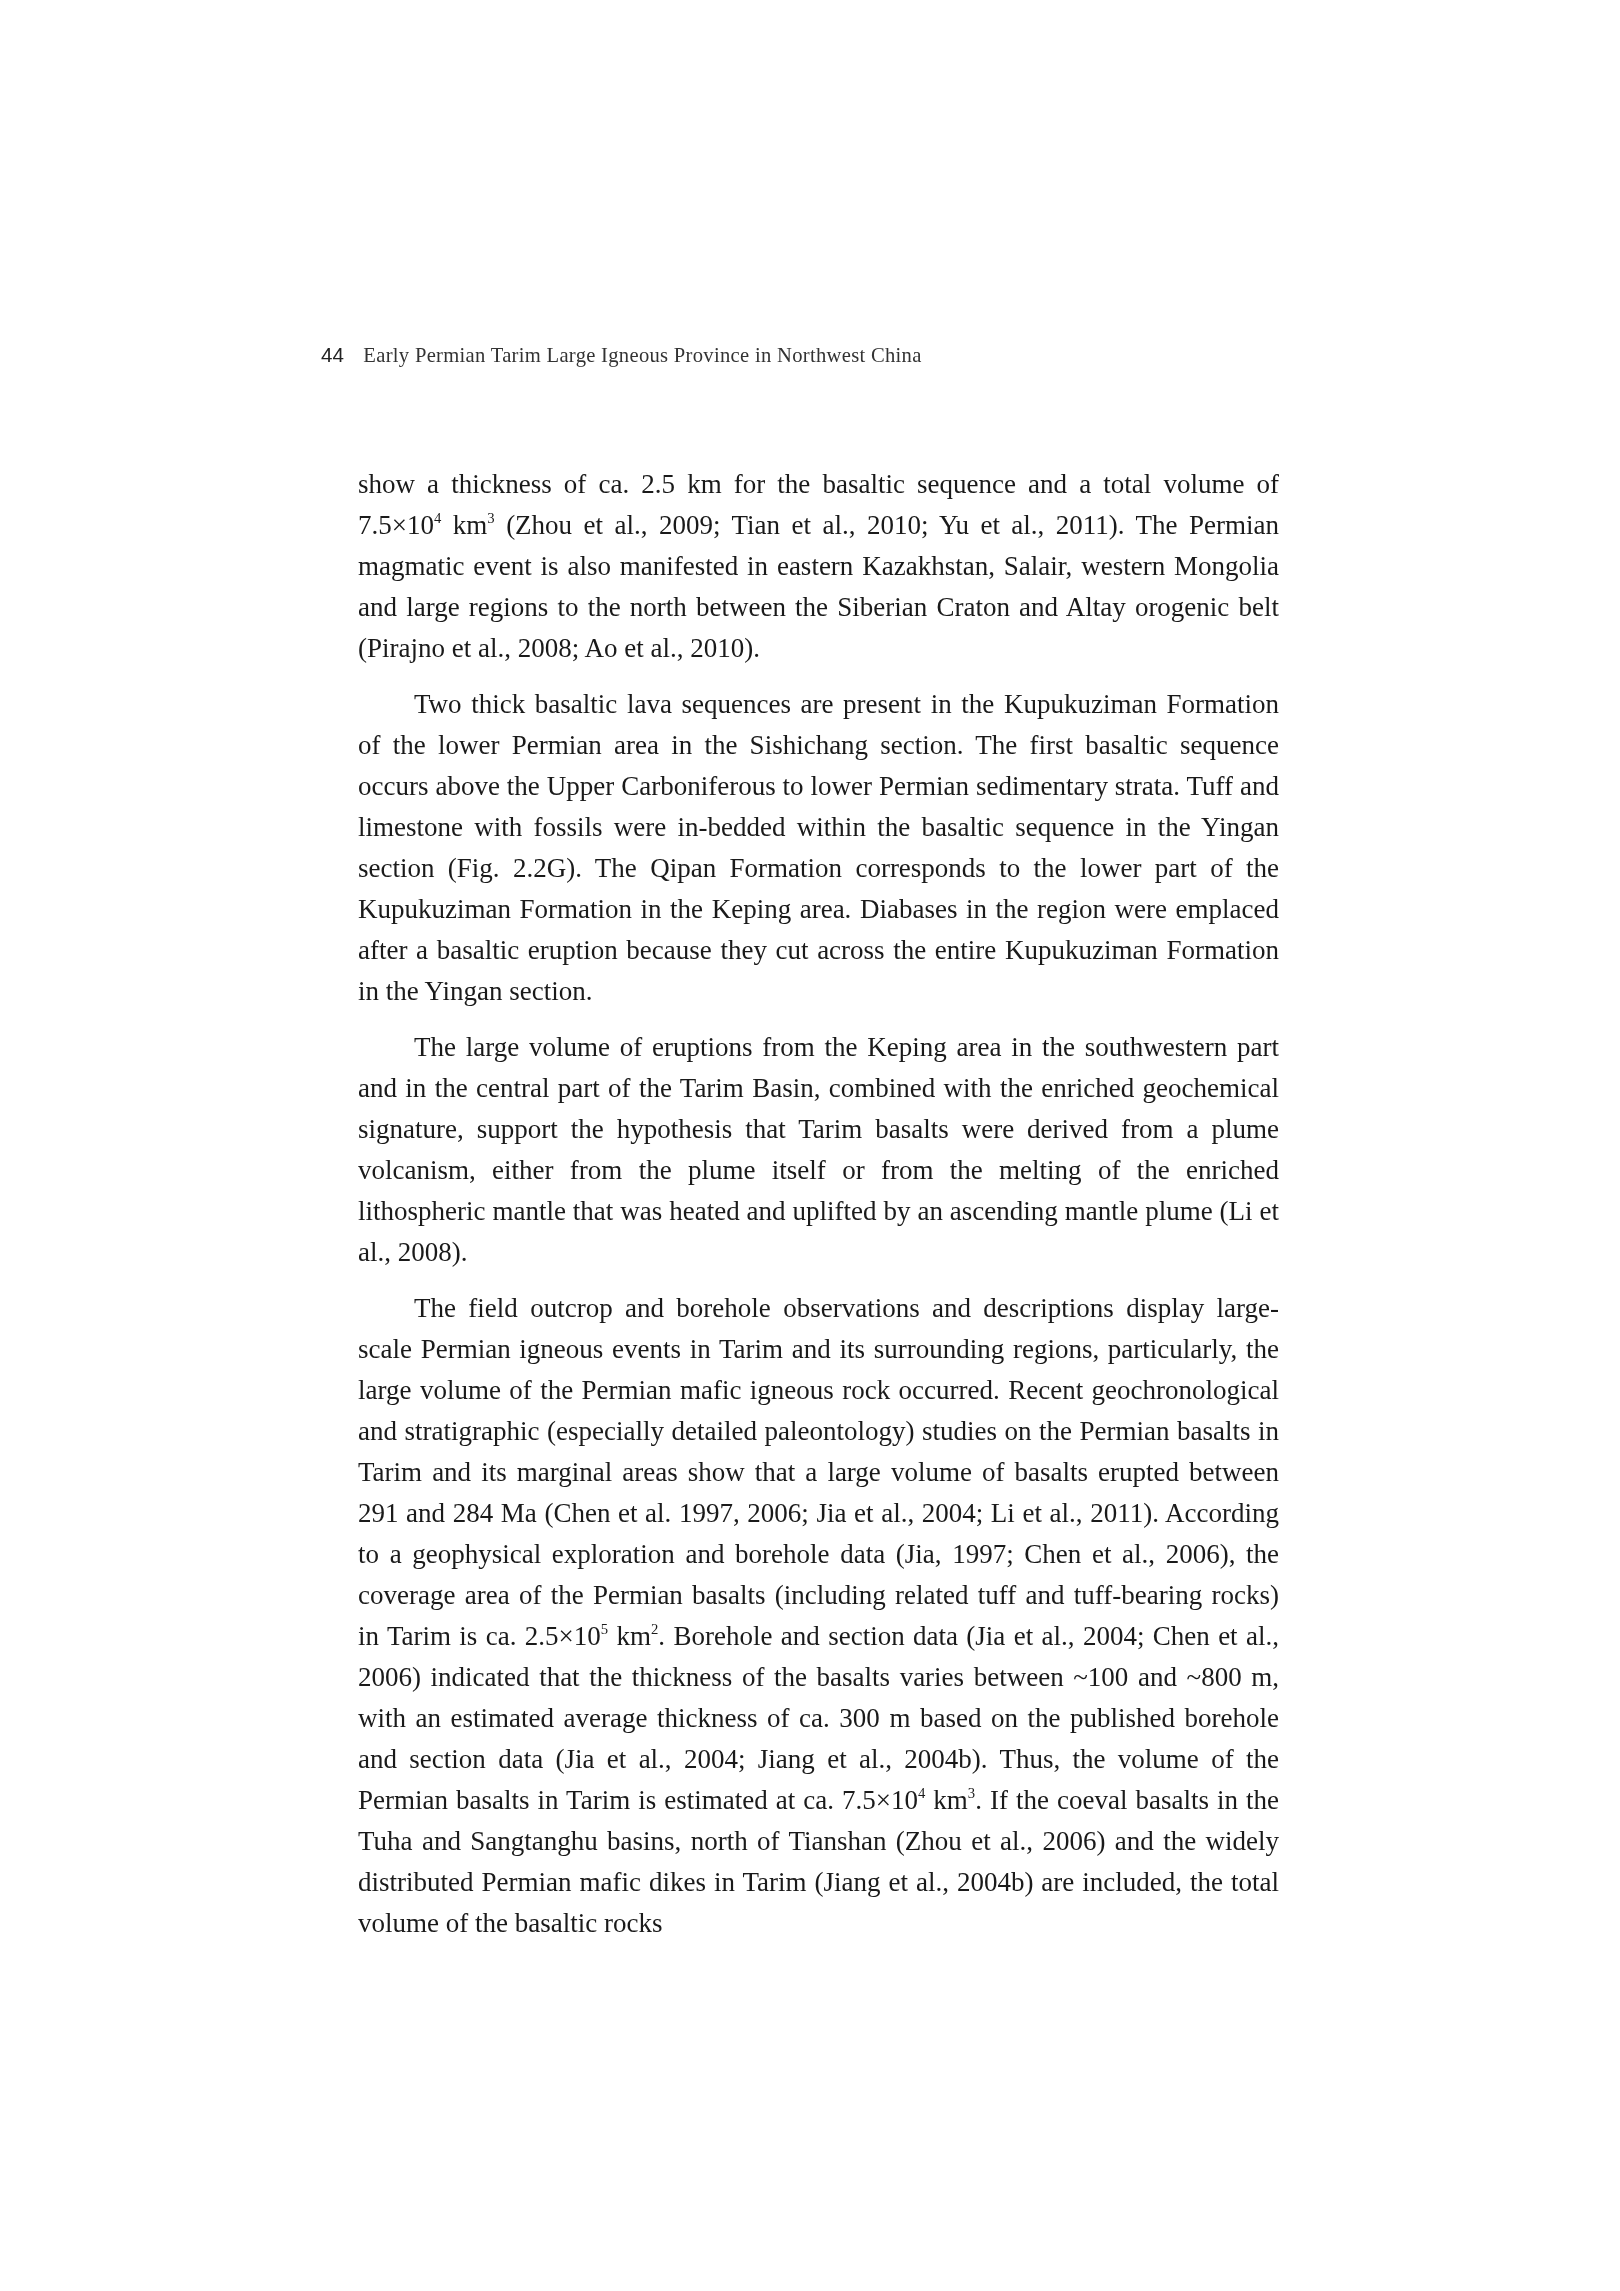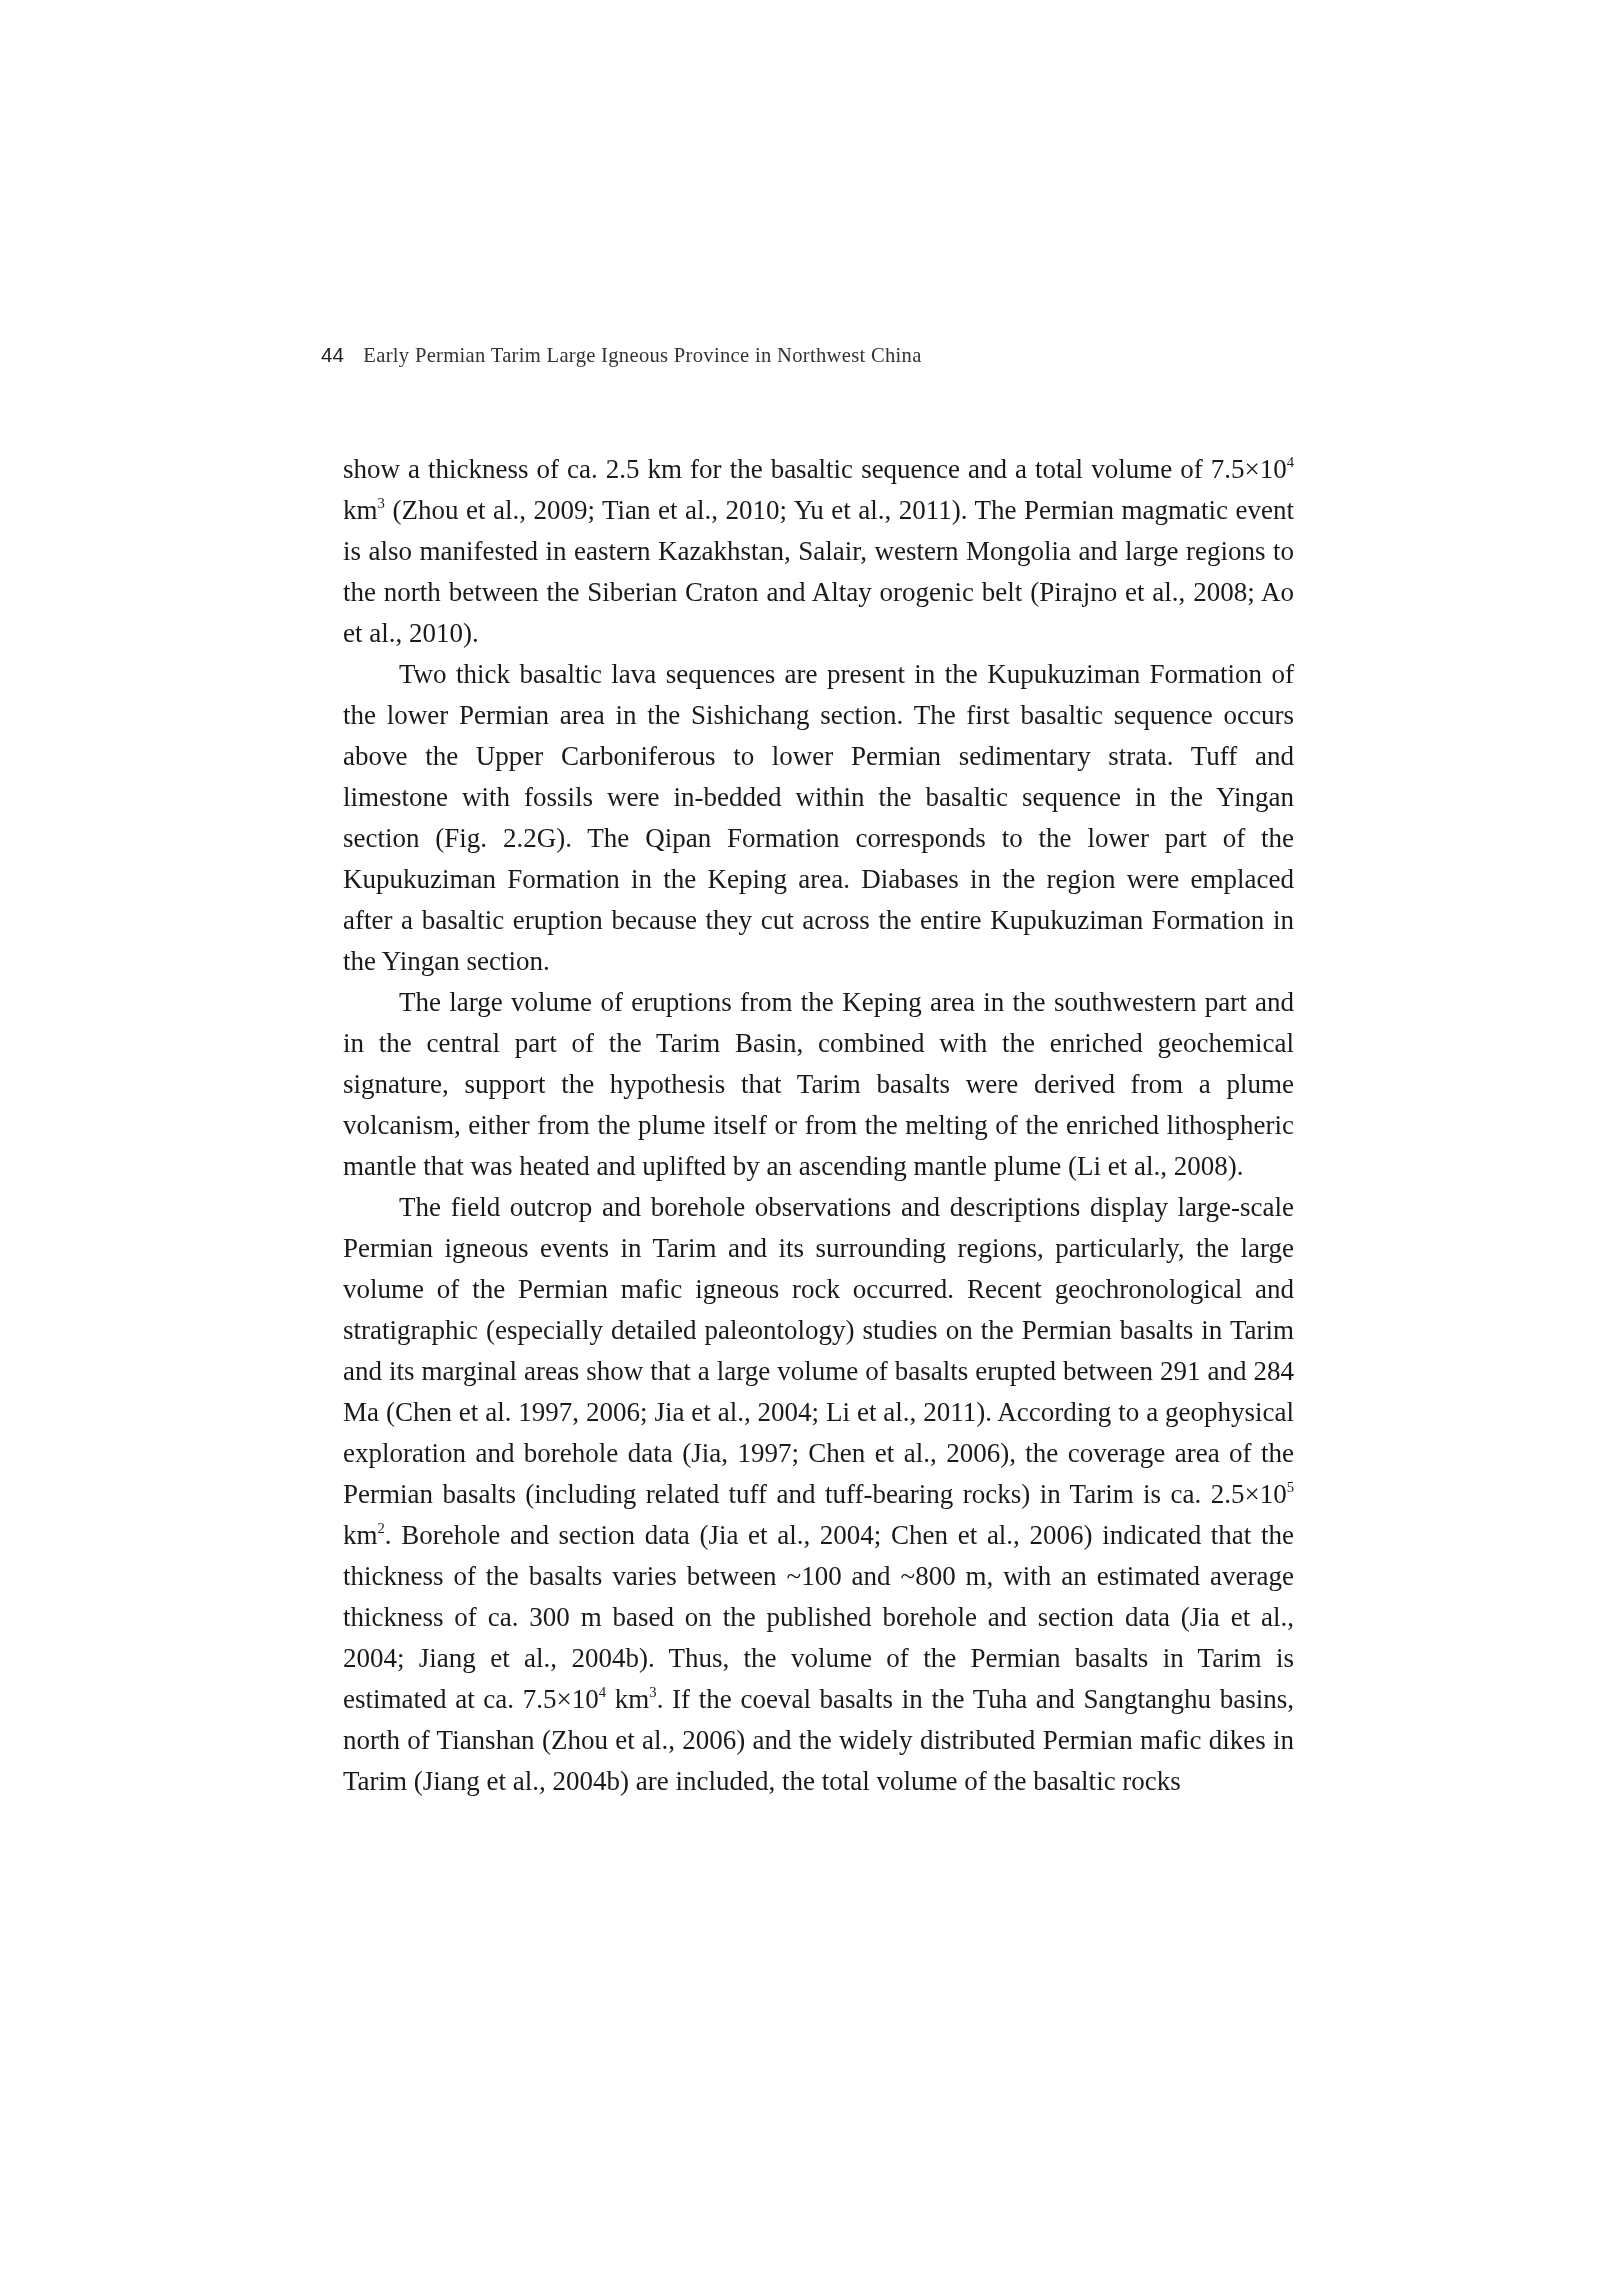--- a/index.html
+++ b/index.html
@@ -12,21 +12,21 @@
   }
   .running-head .pnum { margin-right: 13.7px; }
   .running-head .rtitle {
     font-family: "Liberation Serif", serif; font-size: 20.6px; letter-spacing: 0.3px; color: #333;
   }
   .body-text {
     position: absolute; left: 343px; top: 449px; width: 951px;
     font-family: "Liberation Serif", serif; font-size: 27px; line-height: 41px;
     color: #1a1a1a; text-align: justify; text-align-last: left;
   }
-  .body-text p { margin: 0; }
+  .body-text p { margin: 15px; }
   .body-text p.indent { text-indent: 56px; }
   sup { font-size: 14.7px; line-height: 0; vertical-align: 10.8px; }
 </style>
 </head>
 <body>
 
 <div class="page">
   <div class="running-head">
     <span class="pnum">44</span>
     <span class="rtitle">Early Permian Tarim Large Igneous Province in Northwest China</span>

